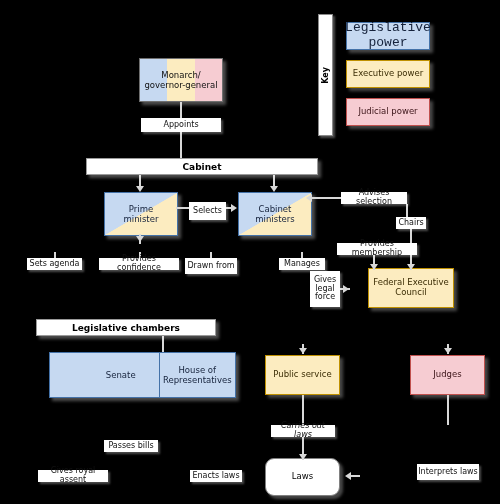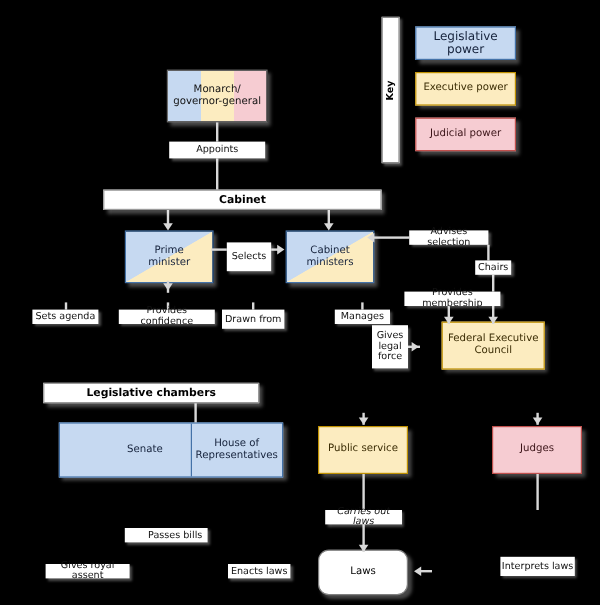--- a/index.html
+++ b/index.html
@@ -101,21 +101,21 @@
 </style>
 </head>
 <body>
 
 <div id="stage">
 
   <div id="key-rail" class="node" style="left:318px;top:14px;width:15px;height:122px;">
     <span>Key</span>
   </div>
 
-  <div class="node card leg" style="left:346px;top:22px;width:84px;height:28px;font-size:10px;">
+  <div class="node card leg" style="left:346px;top:22px;width:84px;height:28px;font-size:13px;font-family:Liberation Mono, monospace;">
     <span>Legislative power</span>
   </div>
   <div class="node card exe" style="left:346px;top:60px;width:84px;height:28px;font-size:8.5px;">
     <span>Executive power</span>
   </div>
   <div class="node card jud" style="left:346px;top:98px;width:84px;height:28px;font-size:8.5px;">
     <span>Judicial power</span>
   </div>
 
   <div id="monarch" class="node" style="left:139px;top:58px;width:84px;height:44px;white-space:pre-line;">
@@ -142,21 +142,21 @@
   <div class="split" style="left:104px;top:192px;width:72px;height:42px;white-space:pre-line;">
     <span>Prime
 minister</span>
   </div>
 
   <div class="split" style="left:238px;top:192px;width:72px;height:42px;white-space:pre-line;">
     <span>Cabinet
 ministers</span>
   </div>
 
-  <div class="lbl" style="left:189px;top:202px;width:37px;height:24px;">
+  <div class="lbl" style="left:189px;top:202px;width:37px;height:18px;">
     <span>Selects</span>
   </div>
   <div class="ln" style="left:176px;top:207px;width:13px;height:1.5px;"></div>
   <div class="ln" style="left:226px;top:207px;width:6px;height:1.5px;"></div>
   <div class="arw rt" style="left:231px;top:204px;"></div>
 
   <div class="ln" style="left:139px;top:234px;width:1.5px;height:10px;"></div>
   <div class="arw dn" style="left:136px;top:236px;"></div>
 
   <div class="lbl" style="left:27px;top:258px;width:55px;height:12px;">
@@ -241,21 +241,21 @@
   <div class="ln" style="left:302px;top:395px;width:1.5px;height:30px;"></div>
   <div class="lbl" style="left:271px;top:425px;width:64px;height:12px;font-style:italic;">
     <span>Carries out laws</span>
   </div>
 
   <div class="ln" style="left:447px;top:395px;width:1.5px;height:30px;"></div>
   <div class="lbl" style="left:417px;top:425px;width:62px;height:16px;margin-top:39px;">
     <span>Interprets laws</span>
   </div>
 
-  <div class="lbl" style="left:104px;top:440px;width:54px;height:12px;padding-left:15px;">
+  <div class="lbl" style="left:104px;top:440px;width:54px;height:12px;">
     <span>Passes bills</span>
   </div>
 
   <div class="lbl" style="left:38px;top:470px;width:70px;height:12px;">
     <span>Gives royal assent</span>
   </div>
 
   <div class="lbl" style="left:170px;top:470px;width:52px;height:12px;margin-left:20px;">
     <span>Enacts laws</span>
   </div>

